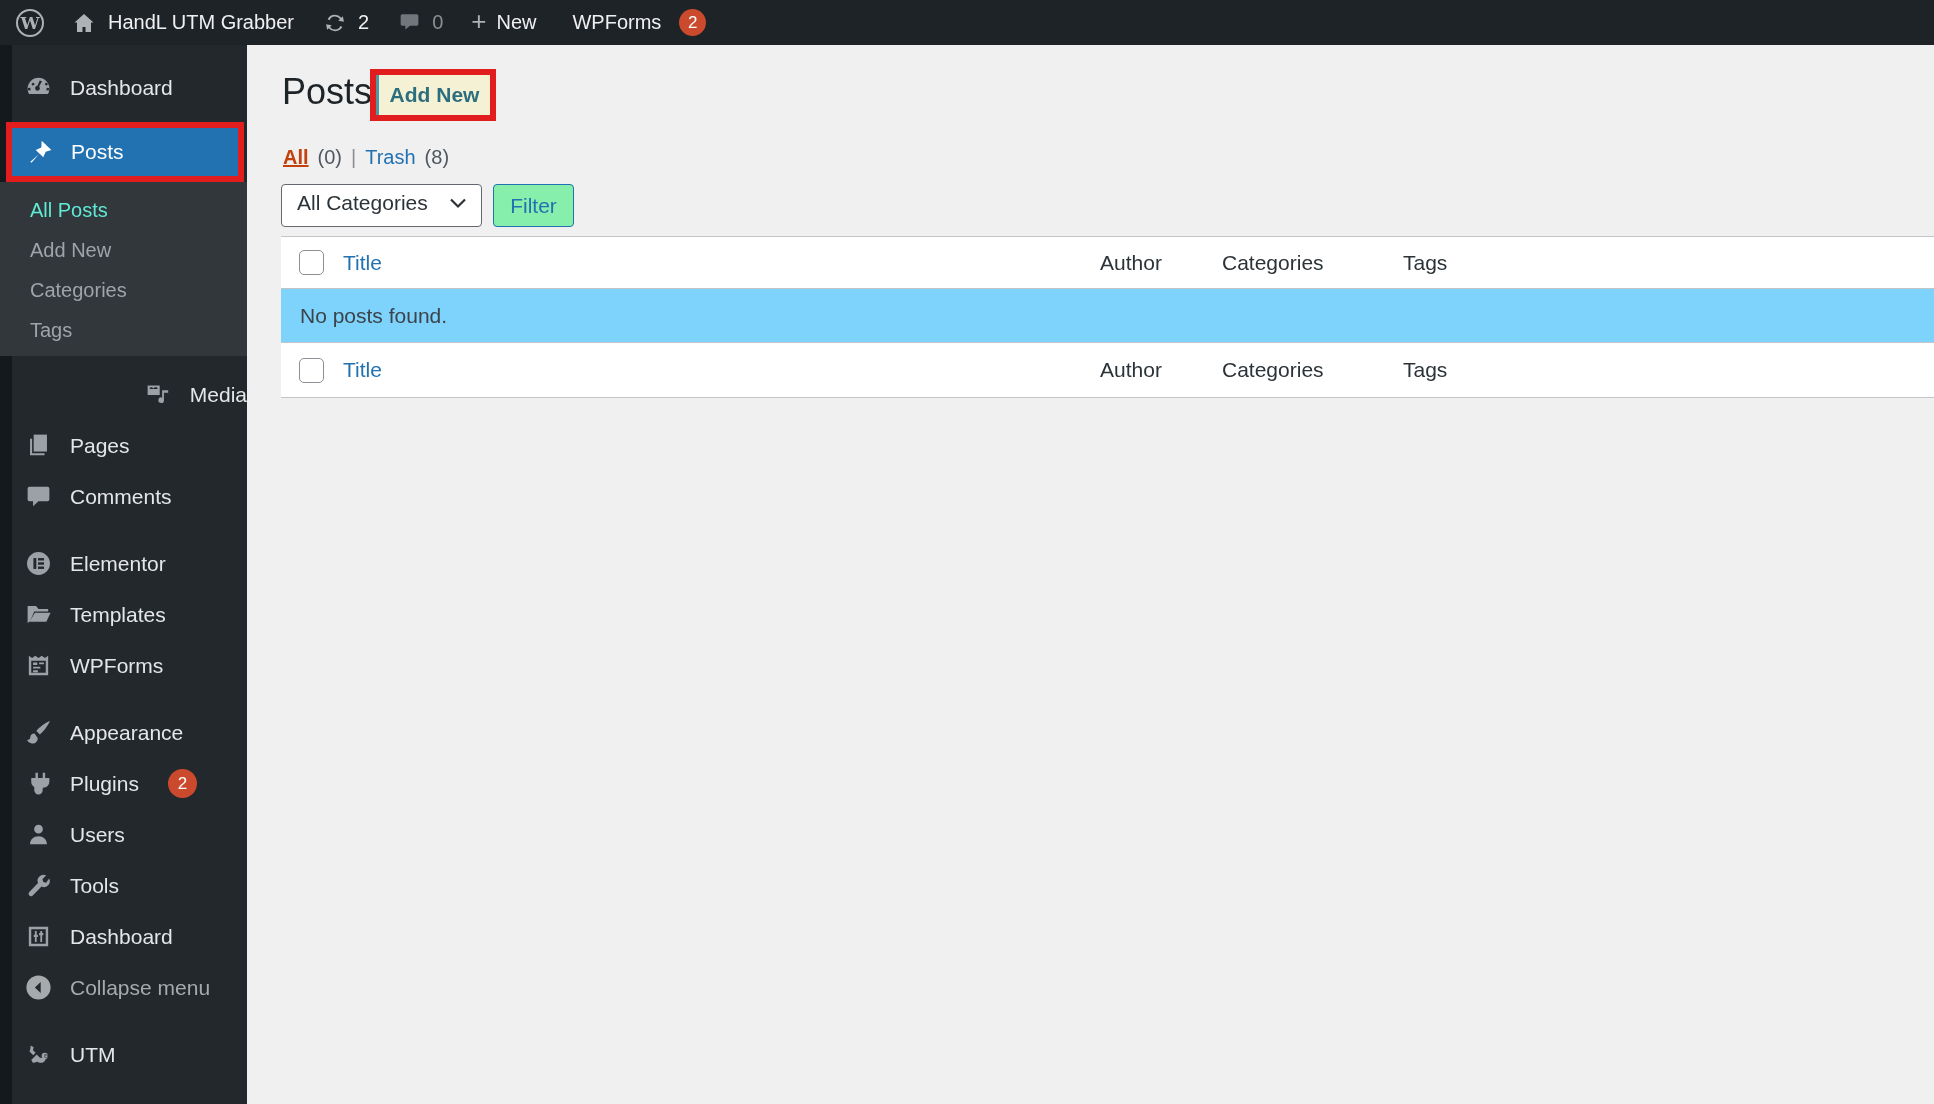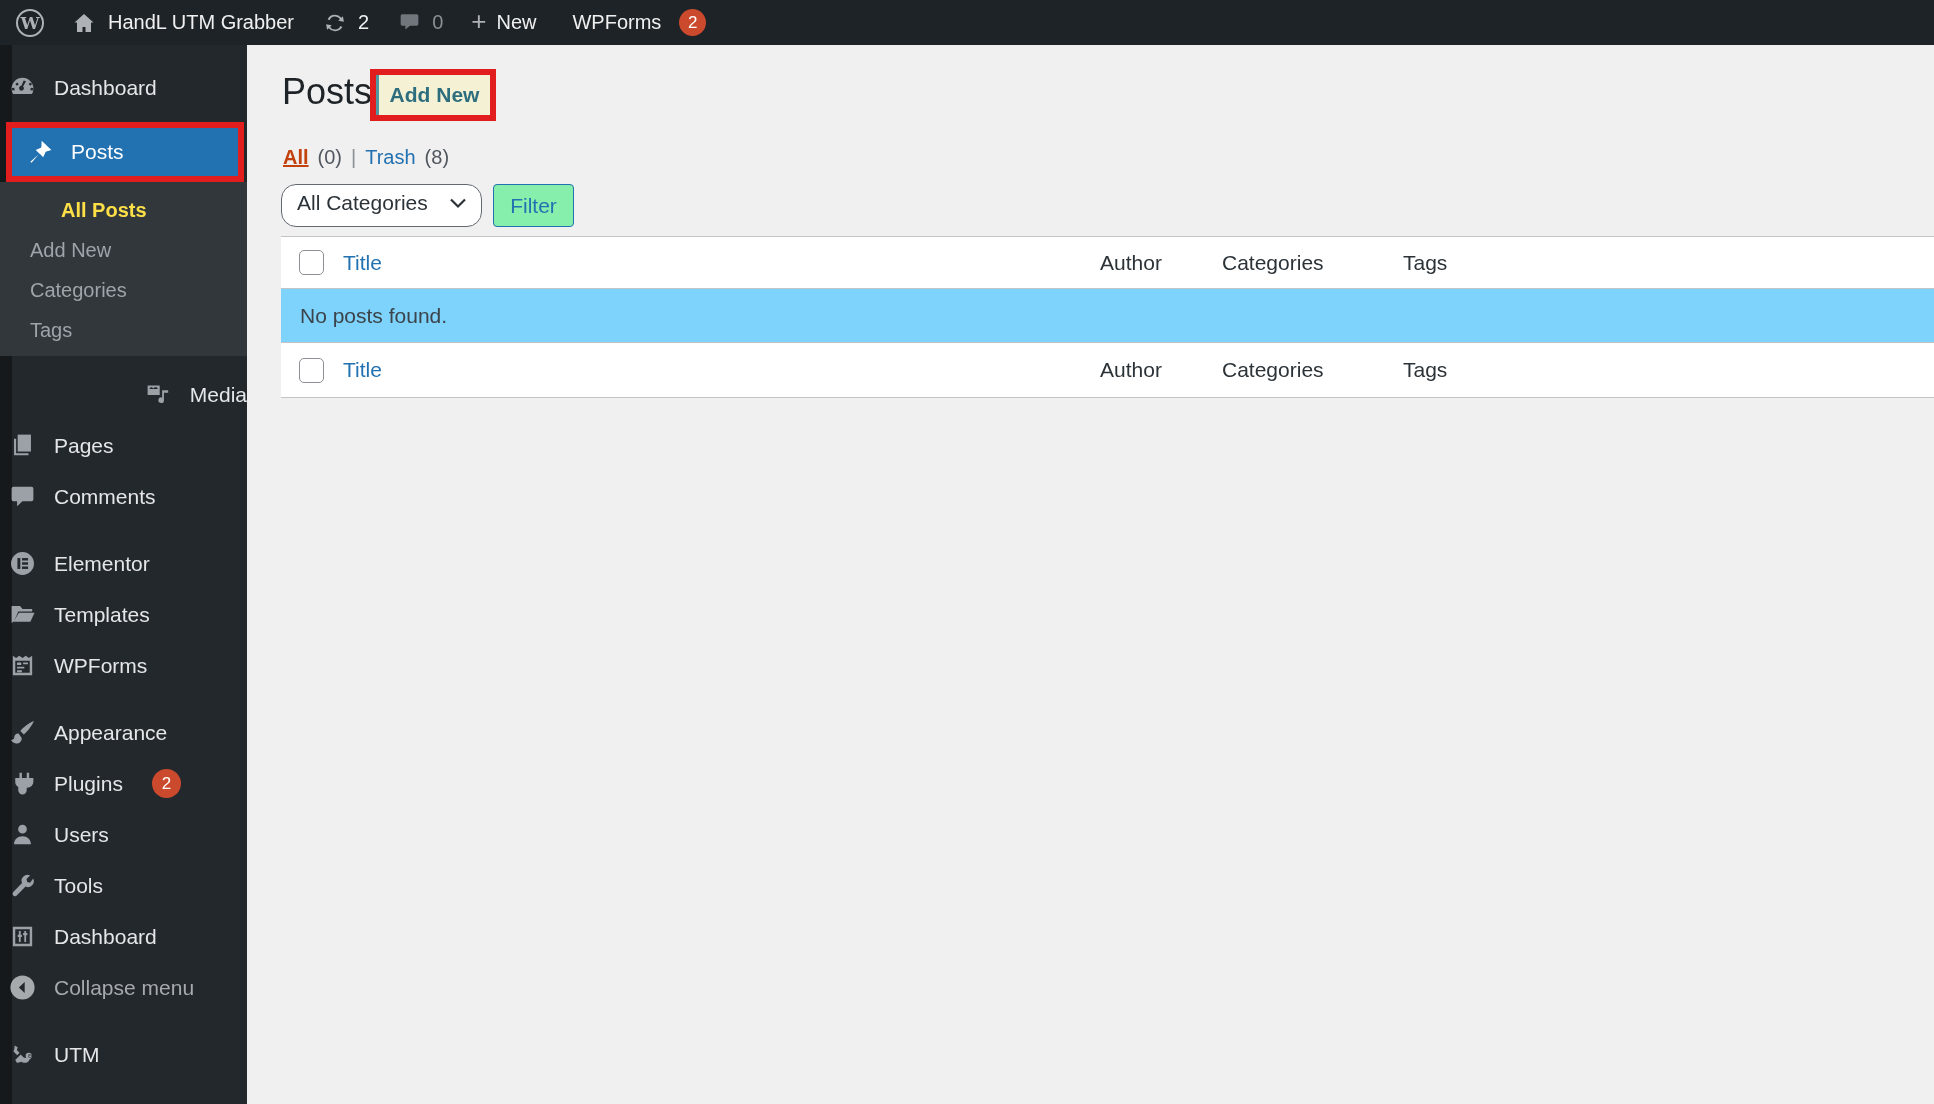--- a/index.html
+++ b/index.html
@@ -24,52 +24,52 @@
   .ab-icon{fill:#aeb2b6;}
   .ab-count-muted{color:#8c8f94;}
   .ab-badge{min-width:27px;height:27px;border-radius:50%;background:var(--badge);color:#fff;
     font-size:17px;display:flex;align-items:center;justify-content:center;margin-left:8px;}
   .ab-plus{font-size:26px;color:#aeb2b6;line-height:1;margin-top:-3px;}
 
   
   .sidebar{position:absolute;left:0;top:45px;width:247px;bottom:0;background:var(--sidebar);z-index:20;}
   .edge-strip{position:absolute;left:0;top:0;bottom:0;width:12px;background:var(--strip);}
   .menu{position:relative;padding-top:17px;}
-  .sb-item{display:flex;align-items:center;height:51px;padding-left:8px;gap:17px;
+  .sb-item{display:flex;align-items:center;height:51px;padding-left:24px;gap:17px;
     color:var(--sbtext);font-size:21px;cursor:pointer;text-decoration:none;}
   .sb-item .sb-icon{width:29px;height:29px;flex:0 0 29px;fill:var(--sbicon);}
   .group-gap{margin-top:16px;}
   .sb-badge{min-width:29px;height:29px;border-radius:50%;background:var(--badge);color:#fff;
     font-size:17px;display:flex;align-items:center;justify-content:center;margin-left:12px;}
   .posts-highlight{margin:9px 0 0 6px;width:238px;height:60px;border:6px solid var(--highlight);
     background:var(--accent);position:relative;z-index:30;}
   .posts-highlight .sb-item{height:48px;padding-left:13px;color:#fff;}
   .posts-highlight .sb-icon{fill:#fff;}
   .submenu{background:var(--submenu);padding:8px 0 6px;}
   .submenu-item{display:flex;align-items:center;height:40px;padding-left:30px;
     color:var(--subtext);font-size:20px;cursor:pointer;}
-  .submenu-item.current{color:#fde047;font-weight:bold;margin-left:31px;}
+  .submenu-item.current{color:#5eead4;font-weight:normal;}
   .collapse-item{color:#a7aaad;}
   .collapse-item .sb-icon{fill:#a7aaad;}
 
   
   .content{position:absolute;left:247px;top:45px;right:0;bottom:0;background:var(--content);}
   .page-title{position:absolute;left:35px;top:26px;font-size:36px;font-weight:500;color:var(--ink);}
   .addnew-highlight{position:absolute;left:123px;top:24px;width:126px;height:52px;
     border:6px solid var(--highlight);background:var(--addnew-bg);}
   .addnew-btn{width:100%;height:100%;border:none;border-left:3px solid #4e98a3;background:transparent;
     color:var(--addnew-ink);font-size:21px;font-weight:bold;cursor:pointer;
     font-family:"Liberation Sans",sans-serif;}
   .subsubsub{position:absolute;left:36px;top:101px;font-size:20px;color:var(--muted);
     display:flex;align-items:center;gap:9px;}
   .subsubsub .bold{font-weight:bold;color:#c2410c;text-decoration:underline;}
   .subsubsub .sep{color:#8c8f94;}
   .subsubsub a{color:var(--accent);text-decoration:none;cursor:pointer;}
   .filter-row{position:absolute;left:34px;top:139px;display:flex;gap:11px;}
-  .cat-select{width:201px;height:43px;border:1.5px solid #646970;border-radius:15px;background:#fff;
+  .cat-select{width:201px;height:43px;border:1.5px solid #646970;border-radius:4px;background:#fff;
     font-size:21px;color:#2c3338;display:flex;align-items:center;justify-content:space-between;
     padding:0 14px 6px 15px;cursor:pointer;}
   .chev{fill:none;stroke:#2c3338;stroke-width:2.2;}
   .filter-btn{width:81px;height:43px;border:1.5px solid var(--accent);border-radius:4px;
     background:#86efac;color:var(--accent);font-size:21px;cursor:pointer;
     font-family:"Liberation Sans",sans-serif;}
 
   .posts-table{position:absolute;left:34px;top:191px;right:0;}
   .trow{display:flex;align-items:center;background:#fff;border-bottom:1px solid var(--border);}
   .trow.head{height:53px;border-top:1px solid var(--border);}

